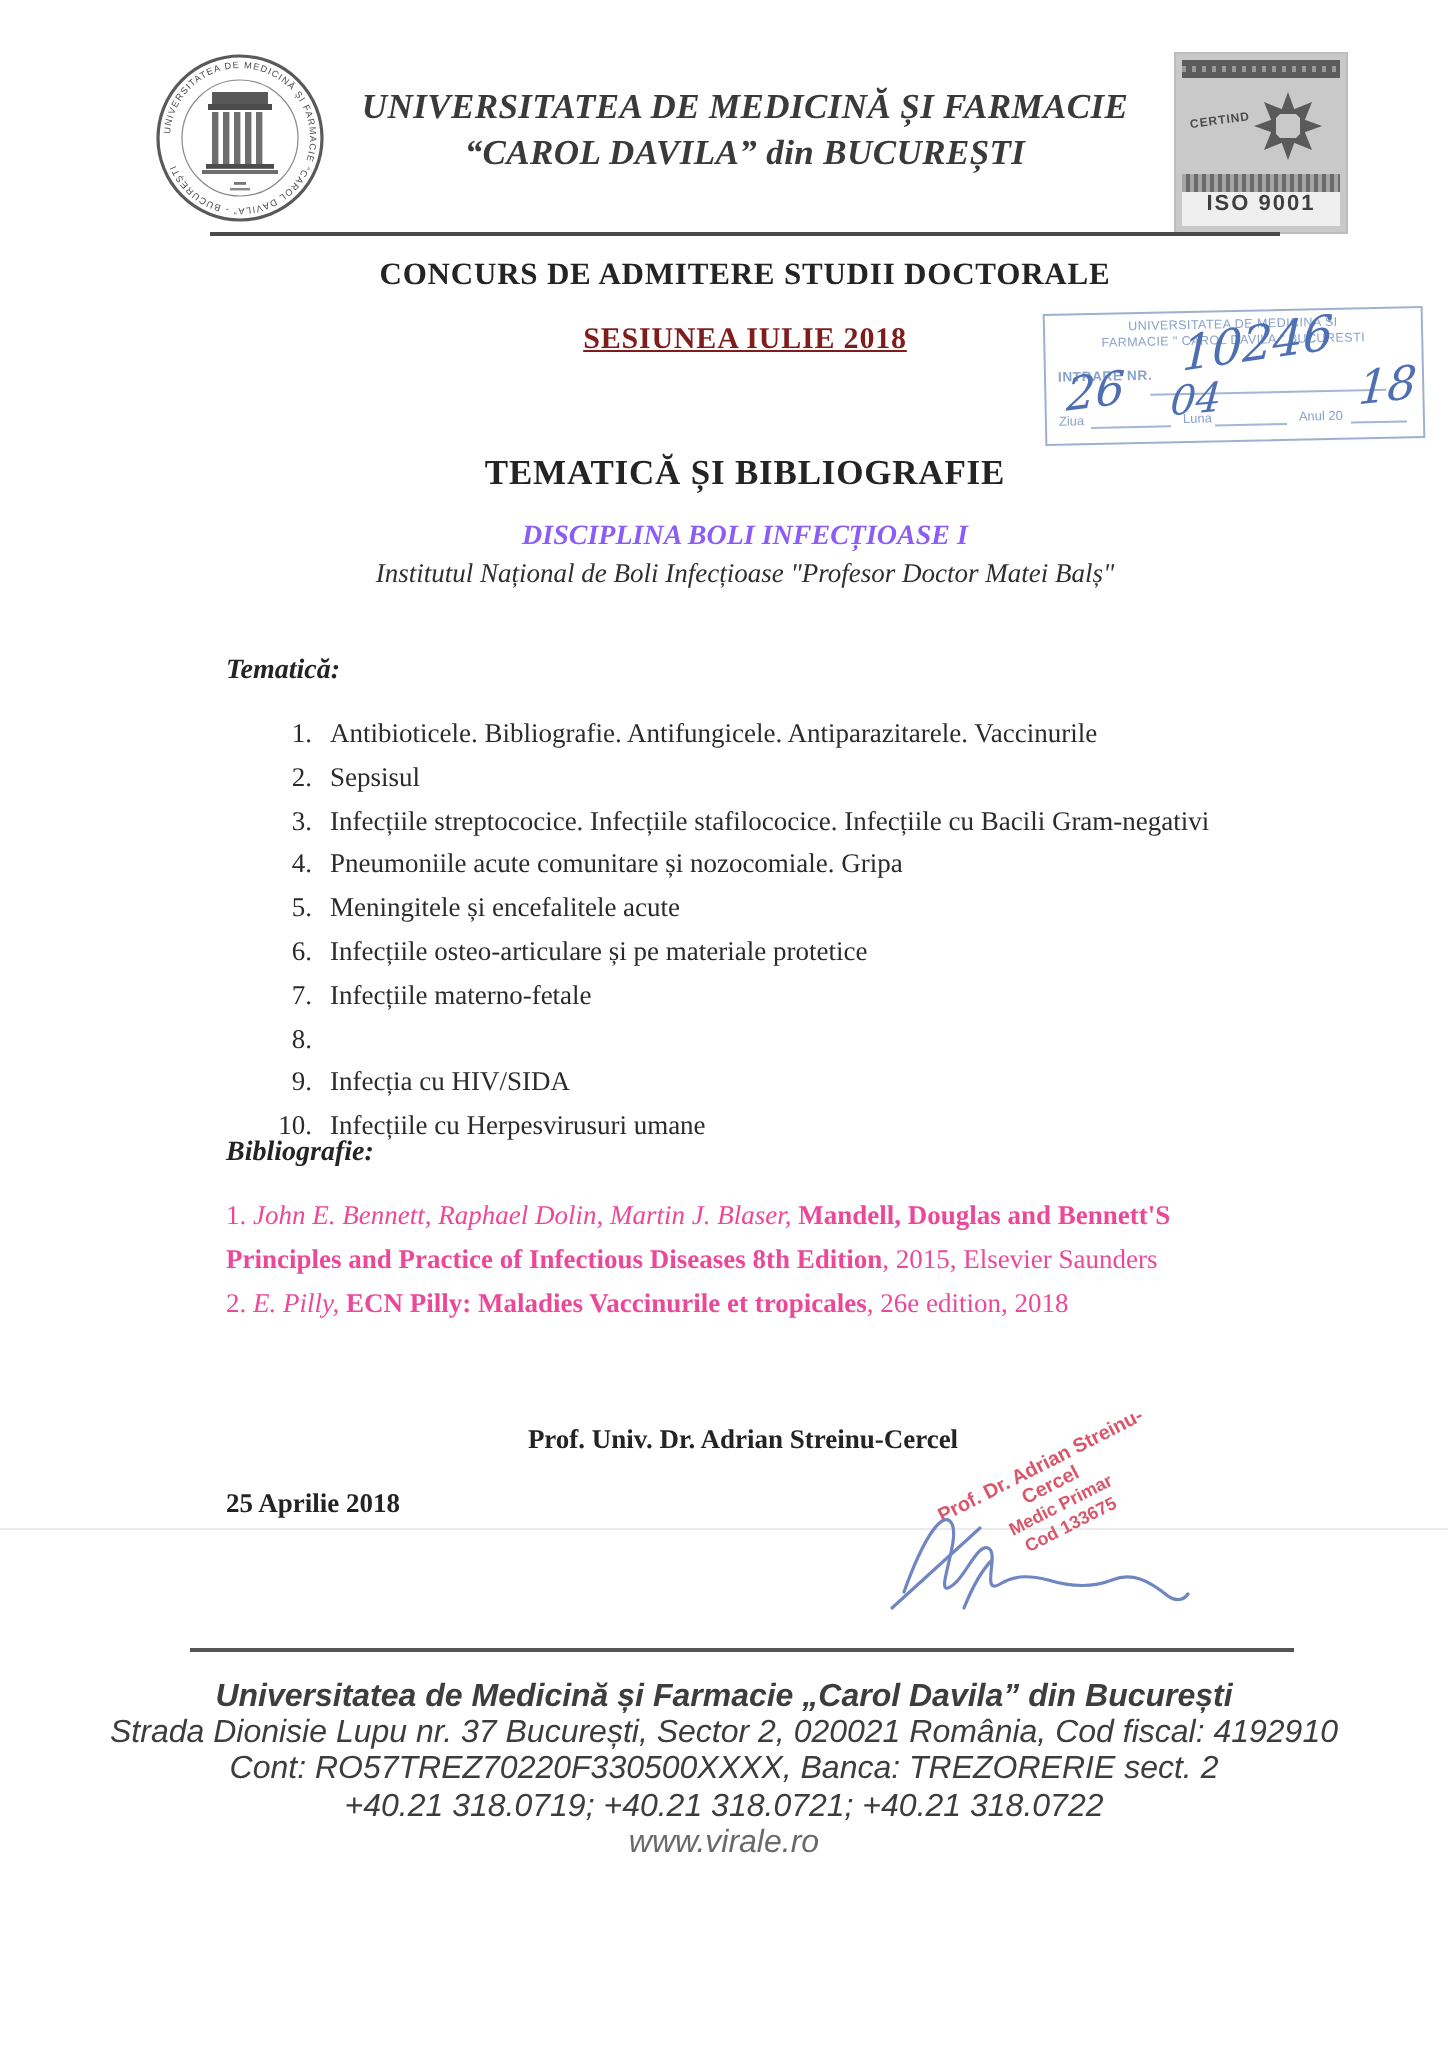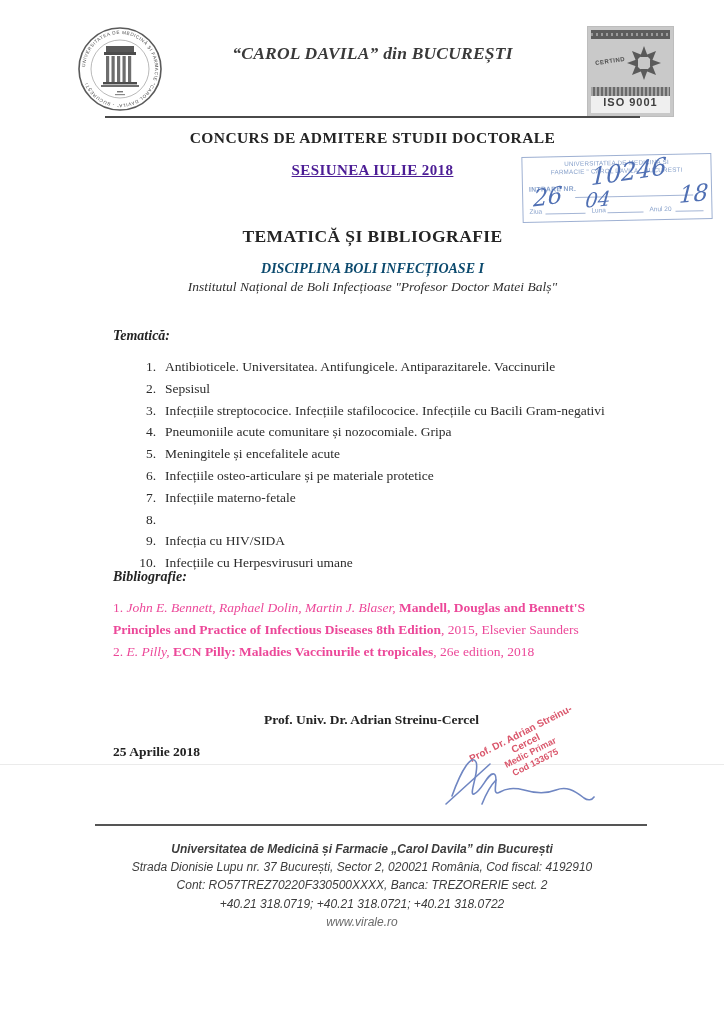--- a/index.html
+++ b/index.html
@@ -25,25 +25,25 @@
   .iso-star{position:absolute;right:6px;top:2px;}
   .iso-bar-sub{position:absolute;left:3px;top:60px;right:3px;height:13px;background:#6a6a6a;
     background-image:repeating-linear-gradient(90deg,#a5a5a5 0 2px,transparent 2px 4px),repeating-linear-gradient(0deg,transparent 0 2px,#6a6a6a 2px 4px);}
   .iso-label{position:absolute;left:3px;bottom:3px;right:3px;height:17px;background:#efefef;
     text-align:center;font-weight:bold;font-size:11px;color:#3f3f3f;letter-spacing:1px;line-height:13px;}
   .hr1{position:absolute;left:105px;top:116px;width:535px;height:2px;background:#4a4a4a;}
   
   .h-concurs{position:absolute;left:105px;top:129px;width:535px;text-align:center;
     font-weight:bold;font-size:15.5px;letter-spacing:.4px;color:#242424;}
   .h-sesiune{position:absolute;left:105px;top:162px;width:535px;text-align:center;
-    font-weight:bold;font-size:15px;letter-spacing:.4px;color:#4c1d95;text-decoration:underline;}
+    font-weight:bold;font-size:15px;letter-spacing:.4px;color:#7f1d1d;text-decoration:underline;}
   .h-tematica{position:absolute;left:105px;top:226px;width:535px;text-align:center;
     font-weight:bold;font-size:17.5px;letter-spacing:.4px;color:#242424;}
   .h-disciplina{position:absolute;left:105px;top:261px;width:535px;text-align:center;
-    font-weight:bold;font-style:italic;font-size:14px;color:#0c4a6e;}
+    font-weight:bold;font-style:italic;font-size:14px;color:#8b5cf6;}
   .h-institut{position:absolute;left:105px;top:279px;width:535px;text-align:center;
     font-style:italic;font-size:13.5px;color:#2f2f2f;}
   
   .reg-stamp{position:absolute;left:522px;top:155px;width:188px;height:64px;
     border:1.5px solid rgba(125,150,195,.75);transform:rotate(-1.2deg);
     font-family:"Liberation Sans",sans-serif;color:#8aa3cc;}
   .reg-l1{position:absolute;left:0;top:3px;width:100%;text-align:center;font-size:6.3px;letter-spacing:.2px;}
   .reg-l2{position:absolute;left:0;top:11px;width:100%;text-align:center;font-size:6.3px;letter-spacing:.2px;}
   .reg-intrare{position:absolute;left:6px;top:28px;font-size:6.8px;font-weight:bold;letter-spacing:.3px;}
   .reg-line-intrare{position:absolute;left:52px;top:40px;width:118px;border-bottom:1px solid rgba(125,150,195,.7);}
@@ -77,21 +77,21 @@
     transform:rotate(-27deg);color:#d6455c;font-family:"Liberation Sans",sans-serif;opacity:.9;}
   .rs1{font-size:10px;font-weight:bold;line-height:11px;}
   .rs2{font-size:10px;font-weight:bold;line-height:11px;}
   .rs3{font-size:9px;font-weight:bold;line-height:11px;}
   .rs4{font-size:9px;font-weight:bold;line-height:11px;}
   .sig-svg{position:absolute;left:438px;top:744px;}
   
   .hr2{position:absolute;left:95px;top:824px;width:552px;height:2px;background:#555;}
   .footer{position:absolute;left:40px;top:840px;width:644px;text-align:center;
     font-family:"Liberation Sans",sans-serif;font-style:italic;color:#3d3d3d;
-    font-size:12px;line-height:18.2px;}
+    font-size:16px;line-height:18.2px;}
   .footer .f1{font-weight:bold;}
   .footer .f5{color:#6a6a6a;}
 </style>
 </head>
 <body>
 
 <div class="page">
 
   <div class="seal">
     <svg width="88" height="90" viewBox="0 0 88 90">
@@ -114,20 +114,21 @@
         <rect x="52" y="32" width="3.2" height="26" stroke="none"></rect>
         <rect x="27" y="58" width="34" height="2.4" fill="#4c4c4c" stroke="none"></rect>
         <rect x="25" y="61" width="38" height="2" fill="#6e6e6e" stroke="none"></rect>
       </g>
       <rect x="41" y="67" width="6" height="1.4" fill="#777"></rect>
       <rect x="39" y="70" width="10" height="1.2" fill="#8a8a8a"></rect>
     </svg>
   </div>
 
   <div class="uni-title">
+    <div>UNIVERSITATEA DE MEDICINĂ ȘI FARMACIE</div>
     <div>“CAROL DAVILA” din BUCUREȘTI</div>
   </div>
 
   <div class="iso-stamp">
     <div class="iso-bar-top"></div>
     <div class="iso-mid">
       <span class="iso-cert-name">CERTIND</span>
       <svg class="iso-star" width="40" height="40" viewBox="0 0 40 40">
         <g fill="#5a5a5a">
           <path d="M20 3 L24 14 L16 14 Z"></path>
@@ -169,21 +170,21 @@
   </div>
 
   <div class="h-tematica">TEMATICĂ ȘI BIBLIOGRAFIE</div>
   <div class="h-disciplina">DISCIPLINA BOLI INFECȚIOASE I</div>
   <div class="h-institut">Institutul Național de Boli Infecțioase "Profesor Doctor Matei Balș"</div>
 
   <div class="sec-head t-head">Tematică:</div>
   <div class="t-list">
     <div class="t-item">
         <span class="t-num">1.</span>
-        <span>Antibioticele. Universitatea. Antifungicele. Antiparazitarele. Vaccinurile</span>
+        <span>Antibioticele. Bibliografie. Antifungicele. Antiparazitarele. Vaccinurile</span>
       </div>
     <div class="t-item">
         <span class="t-num">2.</span>
         <span>Sepsisul</span>
       </div>
     <div class="t-item">
         <span class="t-num">3.</span>
         <span>Infecțiile streptococice. Infecțiile stafilococice. Infecțiile cu Bacili Gram-negativi</span>
       </div>
     <div class="t-item">

